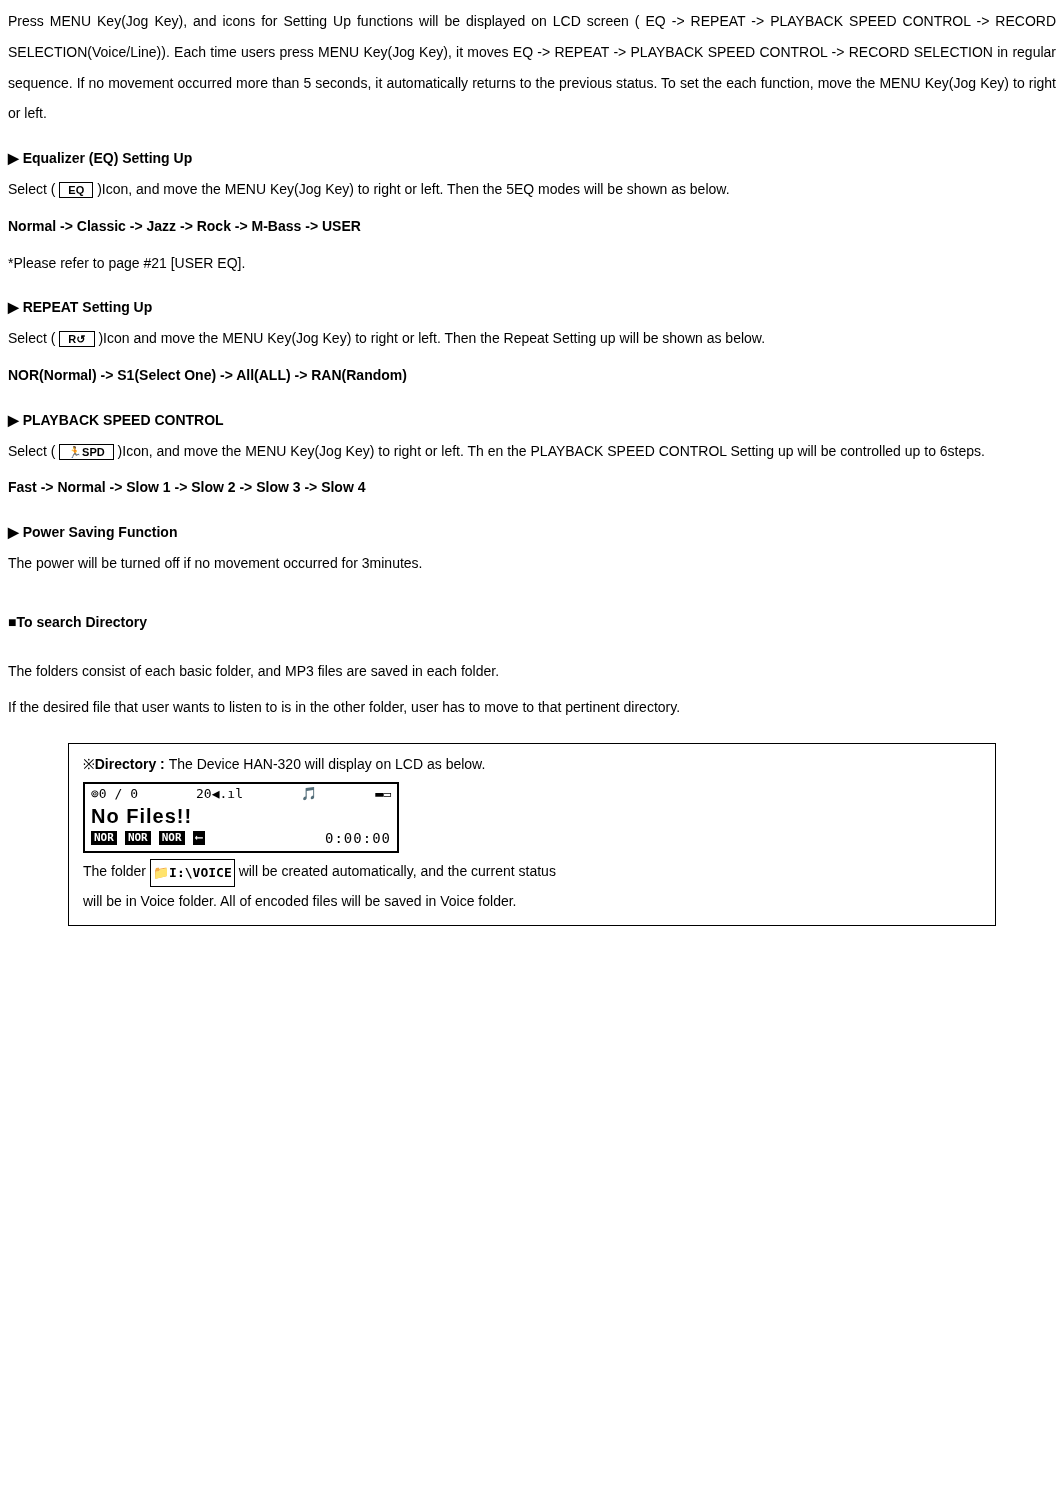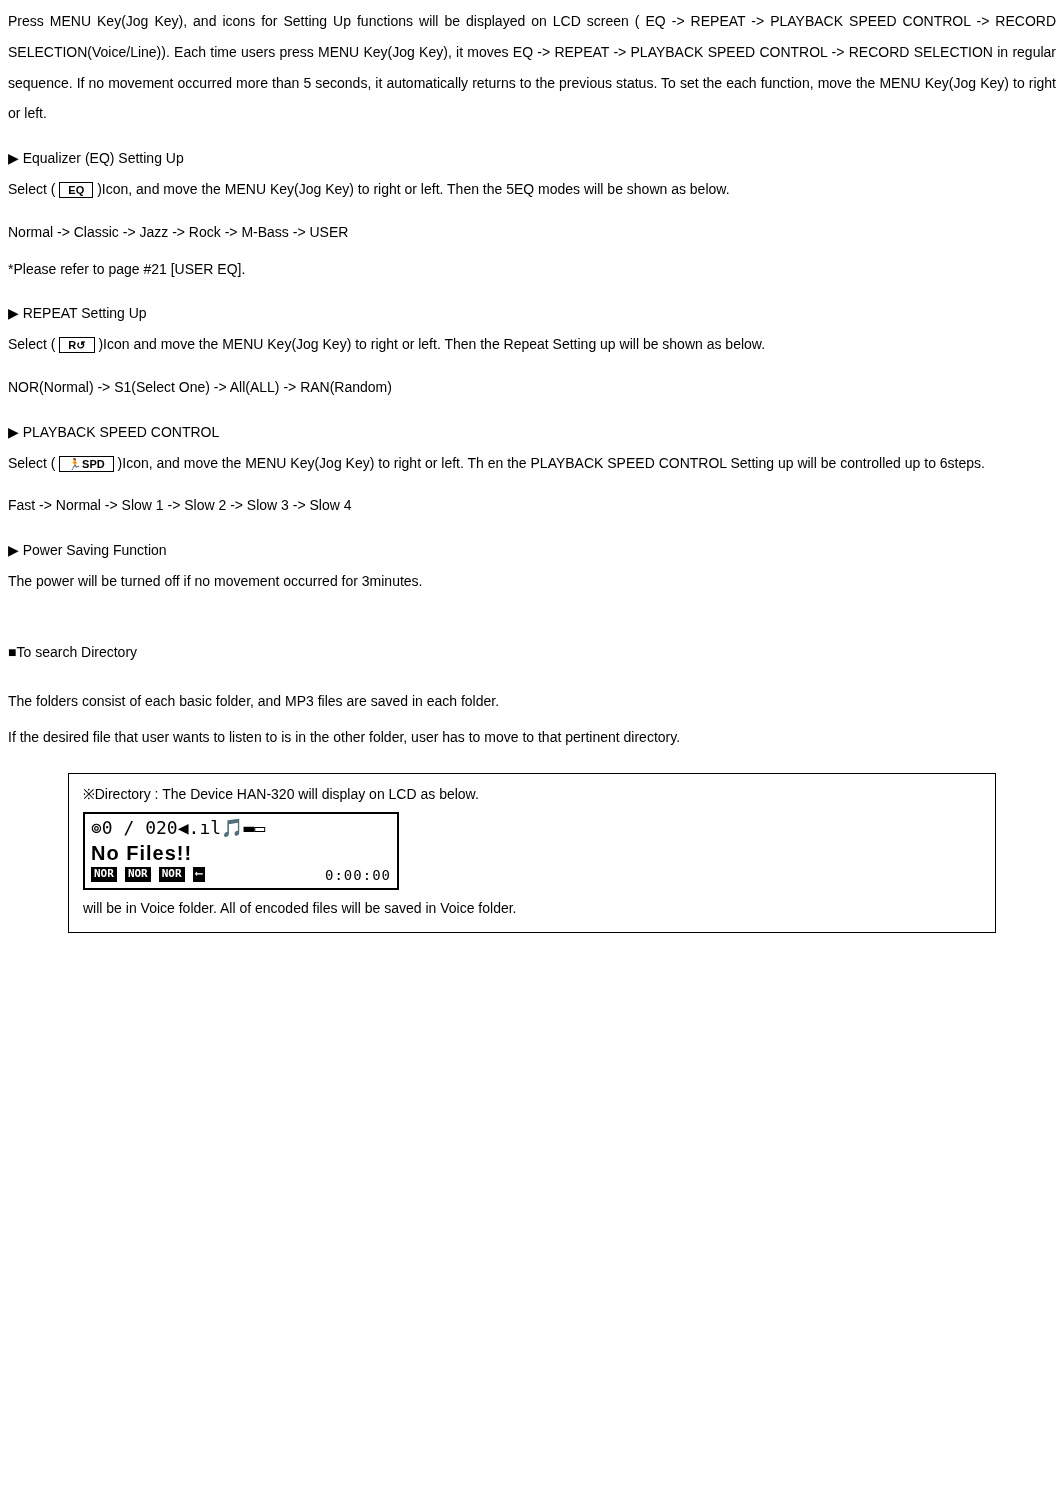--- a/index.html
+++ b/index.html
@@ -6,24 +6,24 @@
     font-family: Verdana, Geneva, sans-serif;
     font-size: 14px;
     line-height: 2.2;
     color: #000;
     margin: 0;
     padding: 6px 8px;
     width: 1048px;
     text-align: justify;
   }
   .para { margin: 0 0 6px 0; }
-  .heading { font-weight: normal; margin-top: 14px; }
+  .heading { font-weight: bold; margin-top: 14px; }
   .arrow::before { content: "▶ "; }
   .sq::before { content: "■"; }
-  .bold { font-weight: normal; margin-top: 12px; }
+  .bold { font-weight: bold; }
   .icon-box {
     display: inline-block;
     border: 1px solid #000;
     padding: 0 8px;
     font-size: 11px;
     line-height: 14px;
     vertical-align: middle;
     font-weight: bold;
     background: #fff;
   }
@@ -38,22 +38,22 @@
     border: 2px solid #000;
     width: 300px;
     padding: 2px 6px 4px 6px;
     margin: 4px 0 4px 0;
     font-family: monospace;
     line-height: 1.3;
     background: #fff;
   }
   .lcd-top {
     display: flex;
-    justify-content: flex-start;
-    font-size: 18px;
+    justify-content: space-between;
+    font-size: 13px;
   }
   .lcd-big {
     font-family: Arial, sans-serif;
     font-size: 20px;
     font-weight: bold;
     letter-spacing: 1px;
   }
   .lcd-bottom {
     display: flex;
     gap: 8px;
@@ -102,21 +102,21 @@
 
 <div class="heading arrow">PLAYBACK SPEED CONTROL</div>
 <div class="para">
   <span>Select ( </span><span class="icon-box">🏃SPD</span><span> )Icon, and move the MENU Key(Jog Key) to right or left. Th en the PLAYBACK SPEED CONTROL Setting up will be controlled up to 6steps.</span>
 </div>
 <div class="para bold">Fast -&gt; Normal -&gt; Slow 1  -&gt; Slow 2  -&gt; Slow 3  -&gt; Slow 4</div>
 
 <div class="heading arrow">Power Saving Function</div>
 <div class="para">The power will be turned off if no movement occurred for 3minutes.</div>
 
-<div class="heading sq" style="margin-top:40px"><span>To search Directory</span></div>
+<div class="heading sq" style="margin-top:28px"><span>To search Directory</span></div>
 <div class="para" style="margin-top:18px">The folders consist of each basic folder, and MP3 files are saved in each folder.</div>
 <div class="para">If the desired file that user wants to listen to is in the other folder, user has to move to that pertinent directory.</div>
 
 <div class="ref-box">
   <div>
     <span>※</span><span class="bold">Directory : </span><span>The Device HAN-320 will display on LCD as below.</span>
   </div>
   <div class="lcd">
     <div class="lcd-top">
       <span>⊚0 / 0</span>
@@ -126,14 +126,17 @@
     </div>
     <div class="lcd-big">No Files!!</div>
     <div class="lcd-bottom">
       <span class="lcd-badge">NOR</span>
       <span class="lcd-badge">NOR</span>
       <span class="lcd-badge">NOR</span>
       <span class="lcd-badge">⟵</span>
       <span class="lcd-time">0:00:00</span>
     </div>
   </div>
+  <div>
+    <span>The folder </span><span class="voice-icon">📁I:\VOICE</span><span> will be created automatically, and the current status</span>
+  </div>
   <div>will be in Voice folder. All of encoded files will be saved in Voice folder.</div>
 </div>
 
 </body></html>

